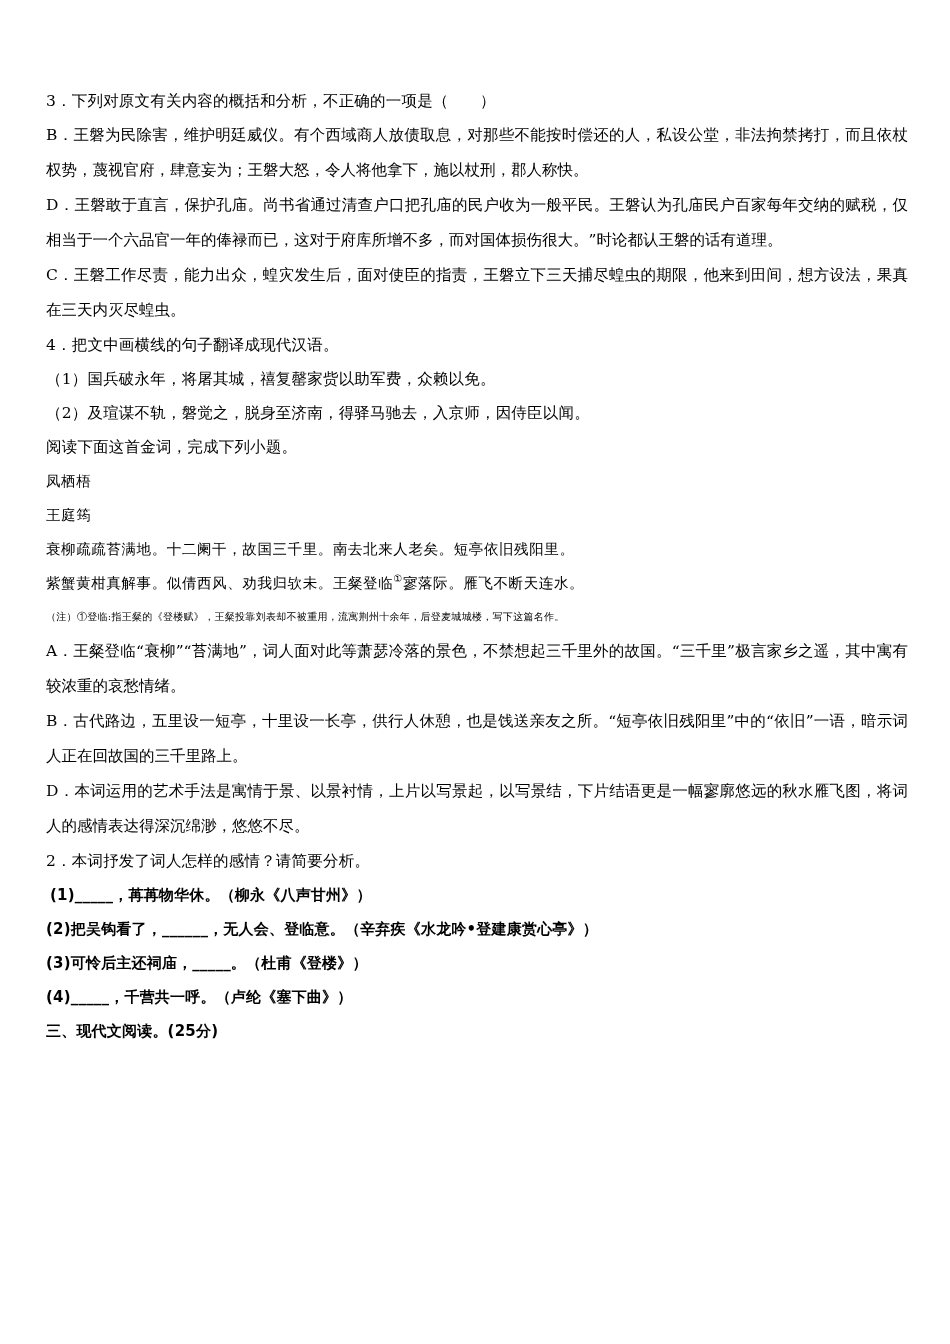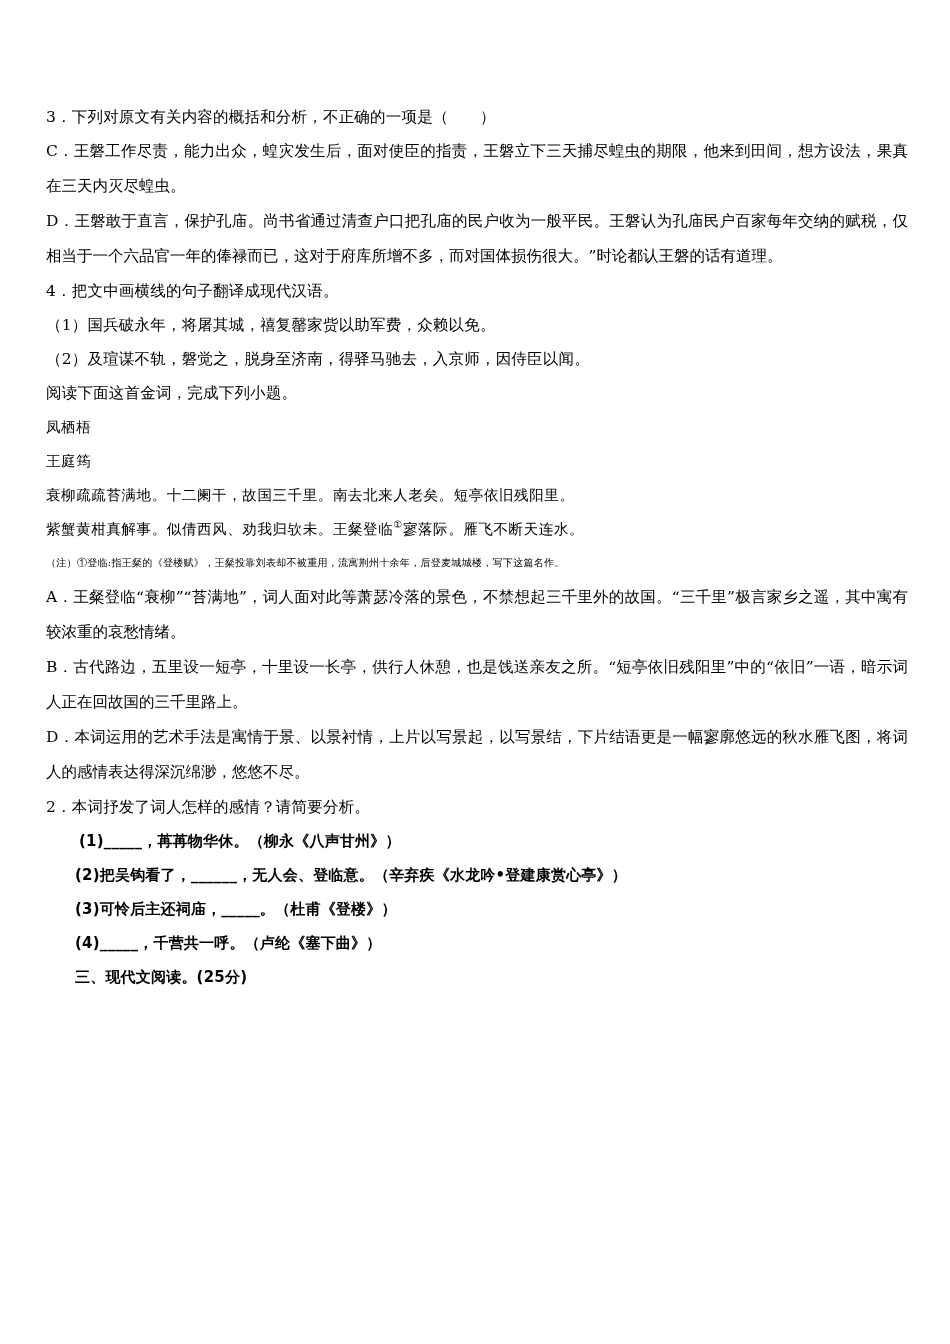--- a/index.html
+++ b/index.html
@@ -11,21 +11,21 @@
       width: 950px;
       height: 1344px;
       position: relative;
       overflow: hidden;
       color: #000000;
       font-family: "DejaVu Serif", "Liberation Serif", serif;
     }
     .page {
       position: absolute;
       left: 46px;
-      top: 100px;
+      top: 84px;
       width: 862px;
     }
     .line {
       font-size: 15.5px;
       line-height: 34px;
       height: 34px;
       white-space: nowrap;
       letter-spacing: 0.2px;
     }
     .para {
@@ -45,37 +45,37 @@
       font-size: 10px;
       line-height: 34px;
       height: 34px;
       white-space: nowrap;
       letter-spacing: 0.3px;
     }
     .bold {
       font-weight: bold;
       font-family: "DejaVu Sans", "Liberation Sans", sans-serif;
       font-size: 15px;
-      margin-left: 29px;
     }
     .sup {
       font-size: 10px;
       vertical-align: super;
       line-height: 0;
     }
     .indent-small { padding-left: 4px; }
   </style>
 </head>
 <body>
 
 <div class="page">
 
   <div class="line">3．下列对原文有关内容的概括和分析，不正确的一项是（　　）</div>
+  <div class="para">B．王磐为民除害，维护明廷威仪。有个西域商人放债取息，对那些不能按时偿还的人，私设公堂，非法拘禁拷打，而且依杖权势，蔑视官府，肆意妄为；王磐大怒，令人将他拿下，施以杖刑，郡人称快。</div>
+  <div class="para">D．王磐敢于直言，保护孔庙。尚书省通过清查户口把孔庙的民户收为一般平民。王磐认为孔庙民户百家每年交纳的赋税，仅相当于一个六品官一年的俸禄而已，这对于府库所增不多，而对国体损伤很大。”时论都认王磐的话有道理。</div>
   <div class="para">C．王磐工作尽责，能力出众，蝗灾发生后，面对使臣的指责，王磐立下三天捕尽蝗虫的期限，他来到田间，想方设法，果真在三天内灭尽蝗虫。</div>
-  <div class="para">D．王磐敢于直言，保护孔庙。尚书省通过清查户口把孔庙的民户收为一般平民。王磐认为孔庙民户百家每年交纳的赋税，仅相当于一个六品官一年的俸禄而已，这对于府库所增不多，而对国体损伤很大。”时论都认王磐的话有道理。</div>
 
   <div class="line">4．把文中画横线的句子翻译成现代汉语。</div>
   <div class="line">（1）国兵破永年，将屠其城，禧复罄家赀以助军费，众赖以免。</div>
   <div class="line">（2）及瑄谋不轨，磐觉之，脱身至济南，得驿马驰去，入京师，因侍臣以闻。</div>
 
   <div class="line">阅读下面这首金词，完成下列小题。</div>
   <div class="poem">凤栖梧</div>
   <div class="poem">王庭筠</div>
   <div class="poem">衰柳疏疏苔满地。十二阑干，故国三千里。南去北来人老矣。短亭依旧残阳里。</div>
   <div class="poem"><span>紫蟹黄柑真解事。似倩西风、劝我归欤未。王粲登临</span><span class="sup">①</span><span>寥落际。雁飞不断天连水。</span></div>

